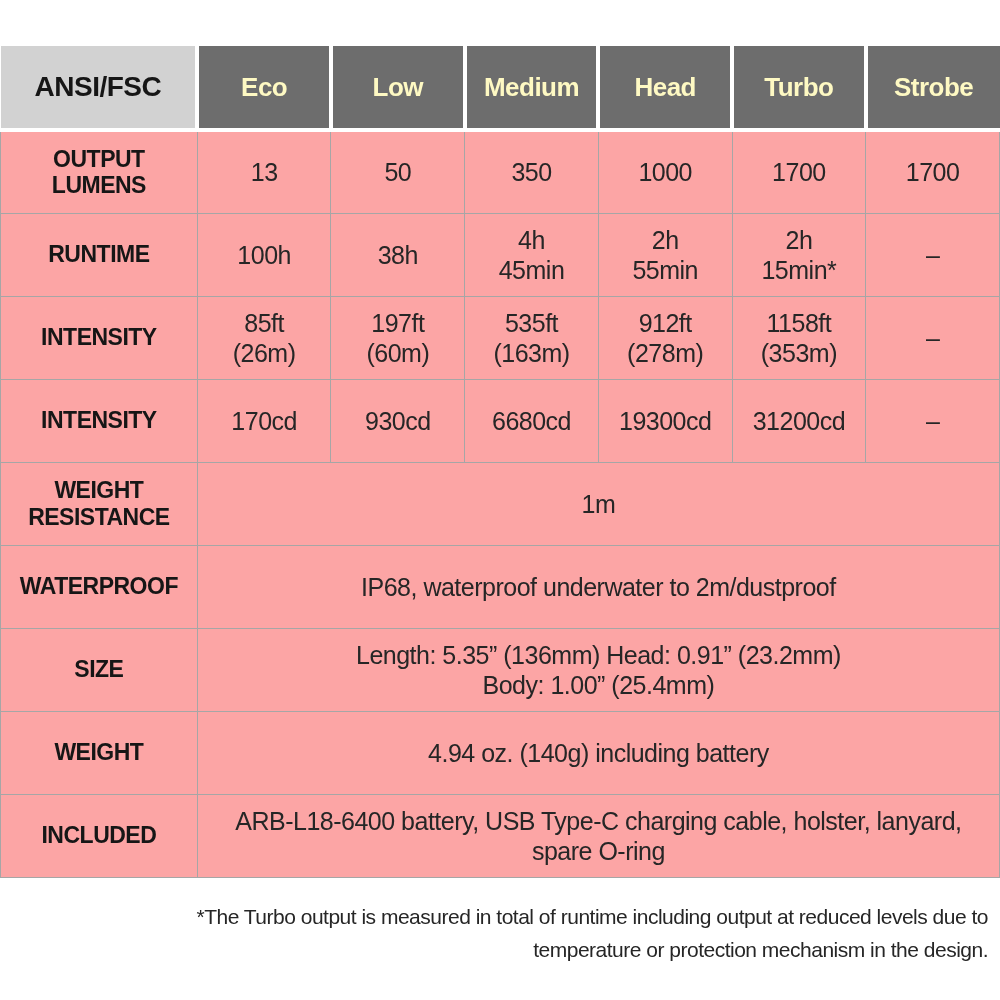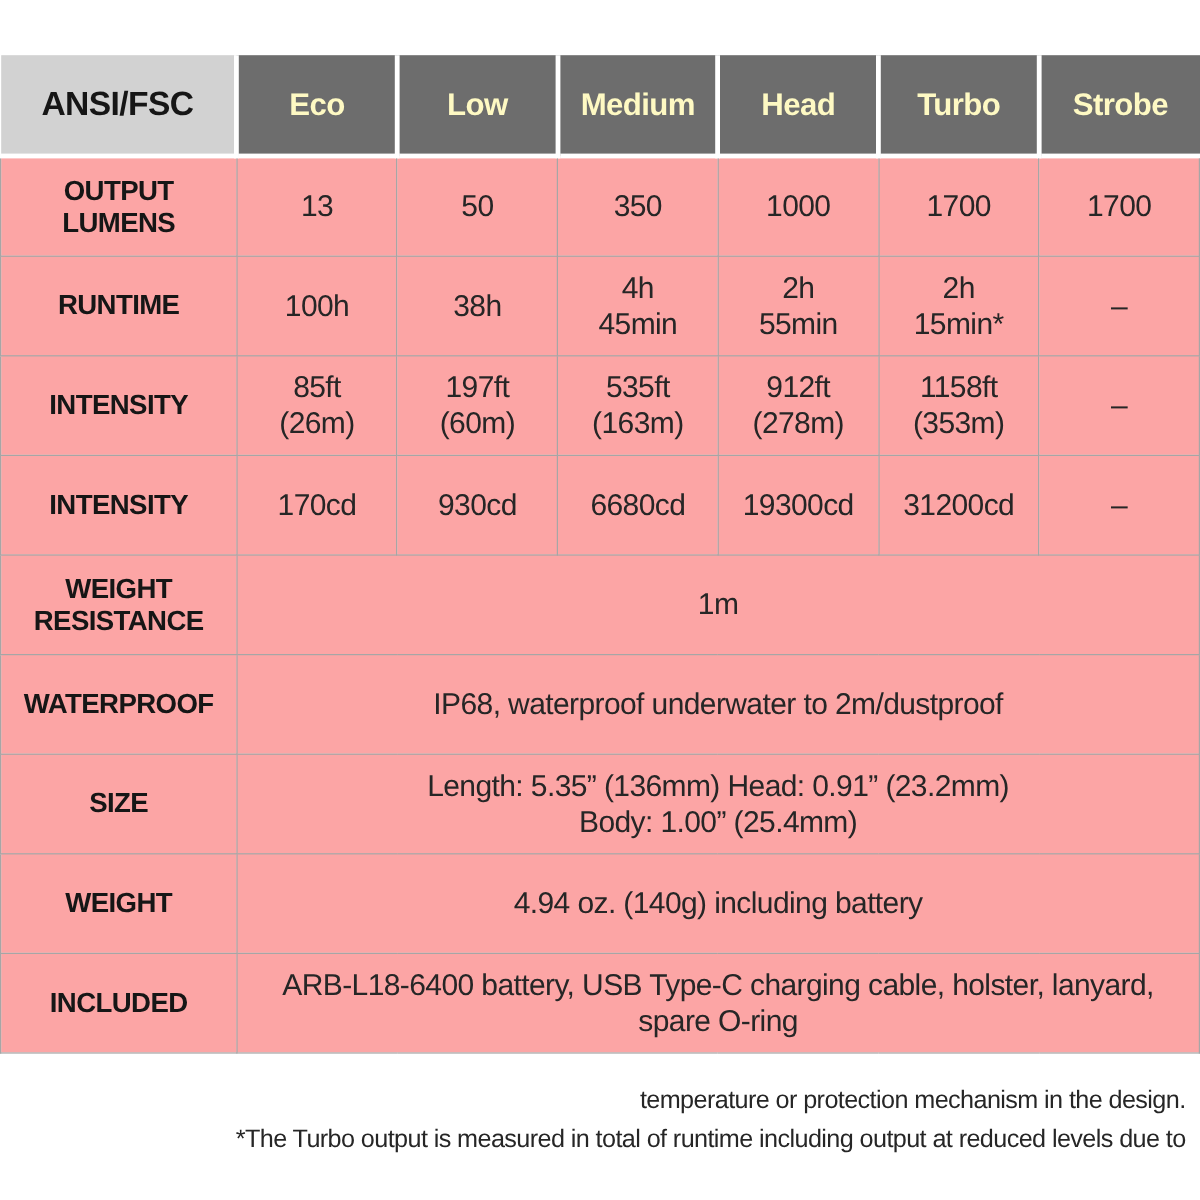--- a/index.html
+++ b/index.html
@@ -181,15 +181,15 @@
     </tr>
     <tr>
       <th class="r-label">INCLUDED</th>
       <td class="val" colspan="6">ARB-L18-6400 battery, USB Type-C charging cable, holster, lanyard,
 spare O-ring</td>
     </tr>
   </tbody>
 </table>
 
 <div class="footnote">
+  <div>*The Turbo output is measured in total of runtime including output at reduced levels due to</div>
   <div>temperature or protection mechanism in the design.</div>
-  <div>*The Turbo output is measured in total of runtime including output at reduced levels due to</div>
 </div>
 
 </body></html>

